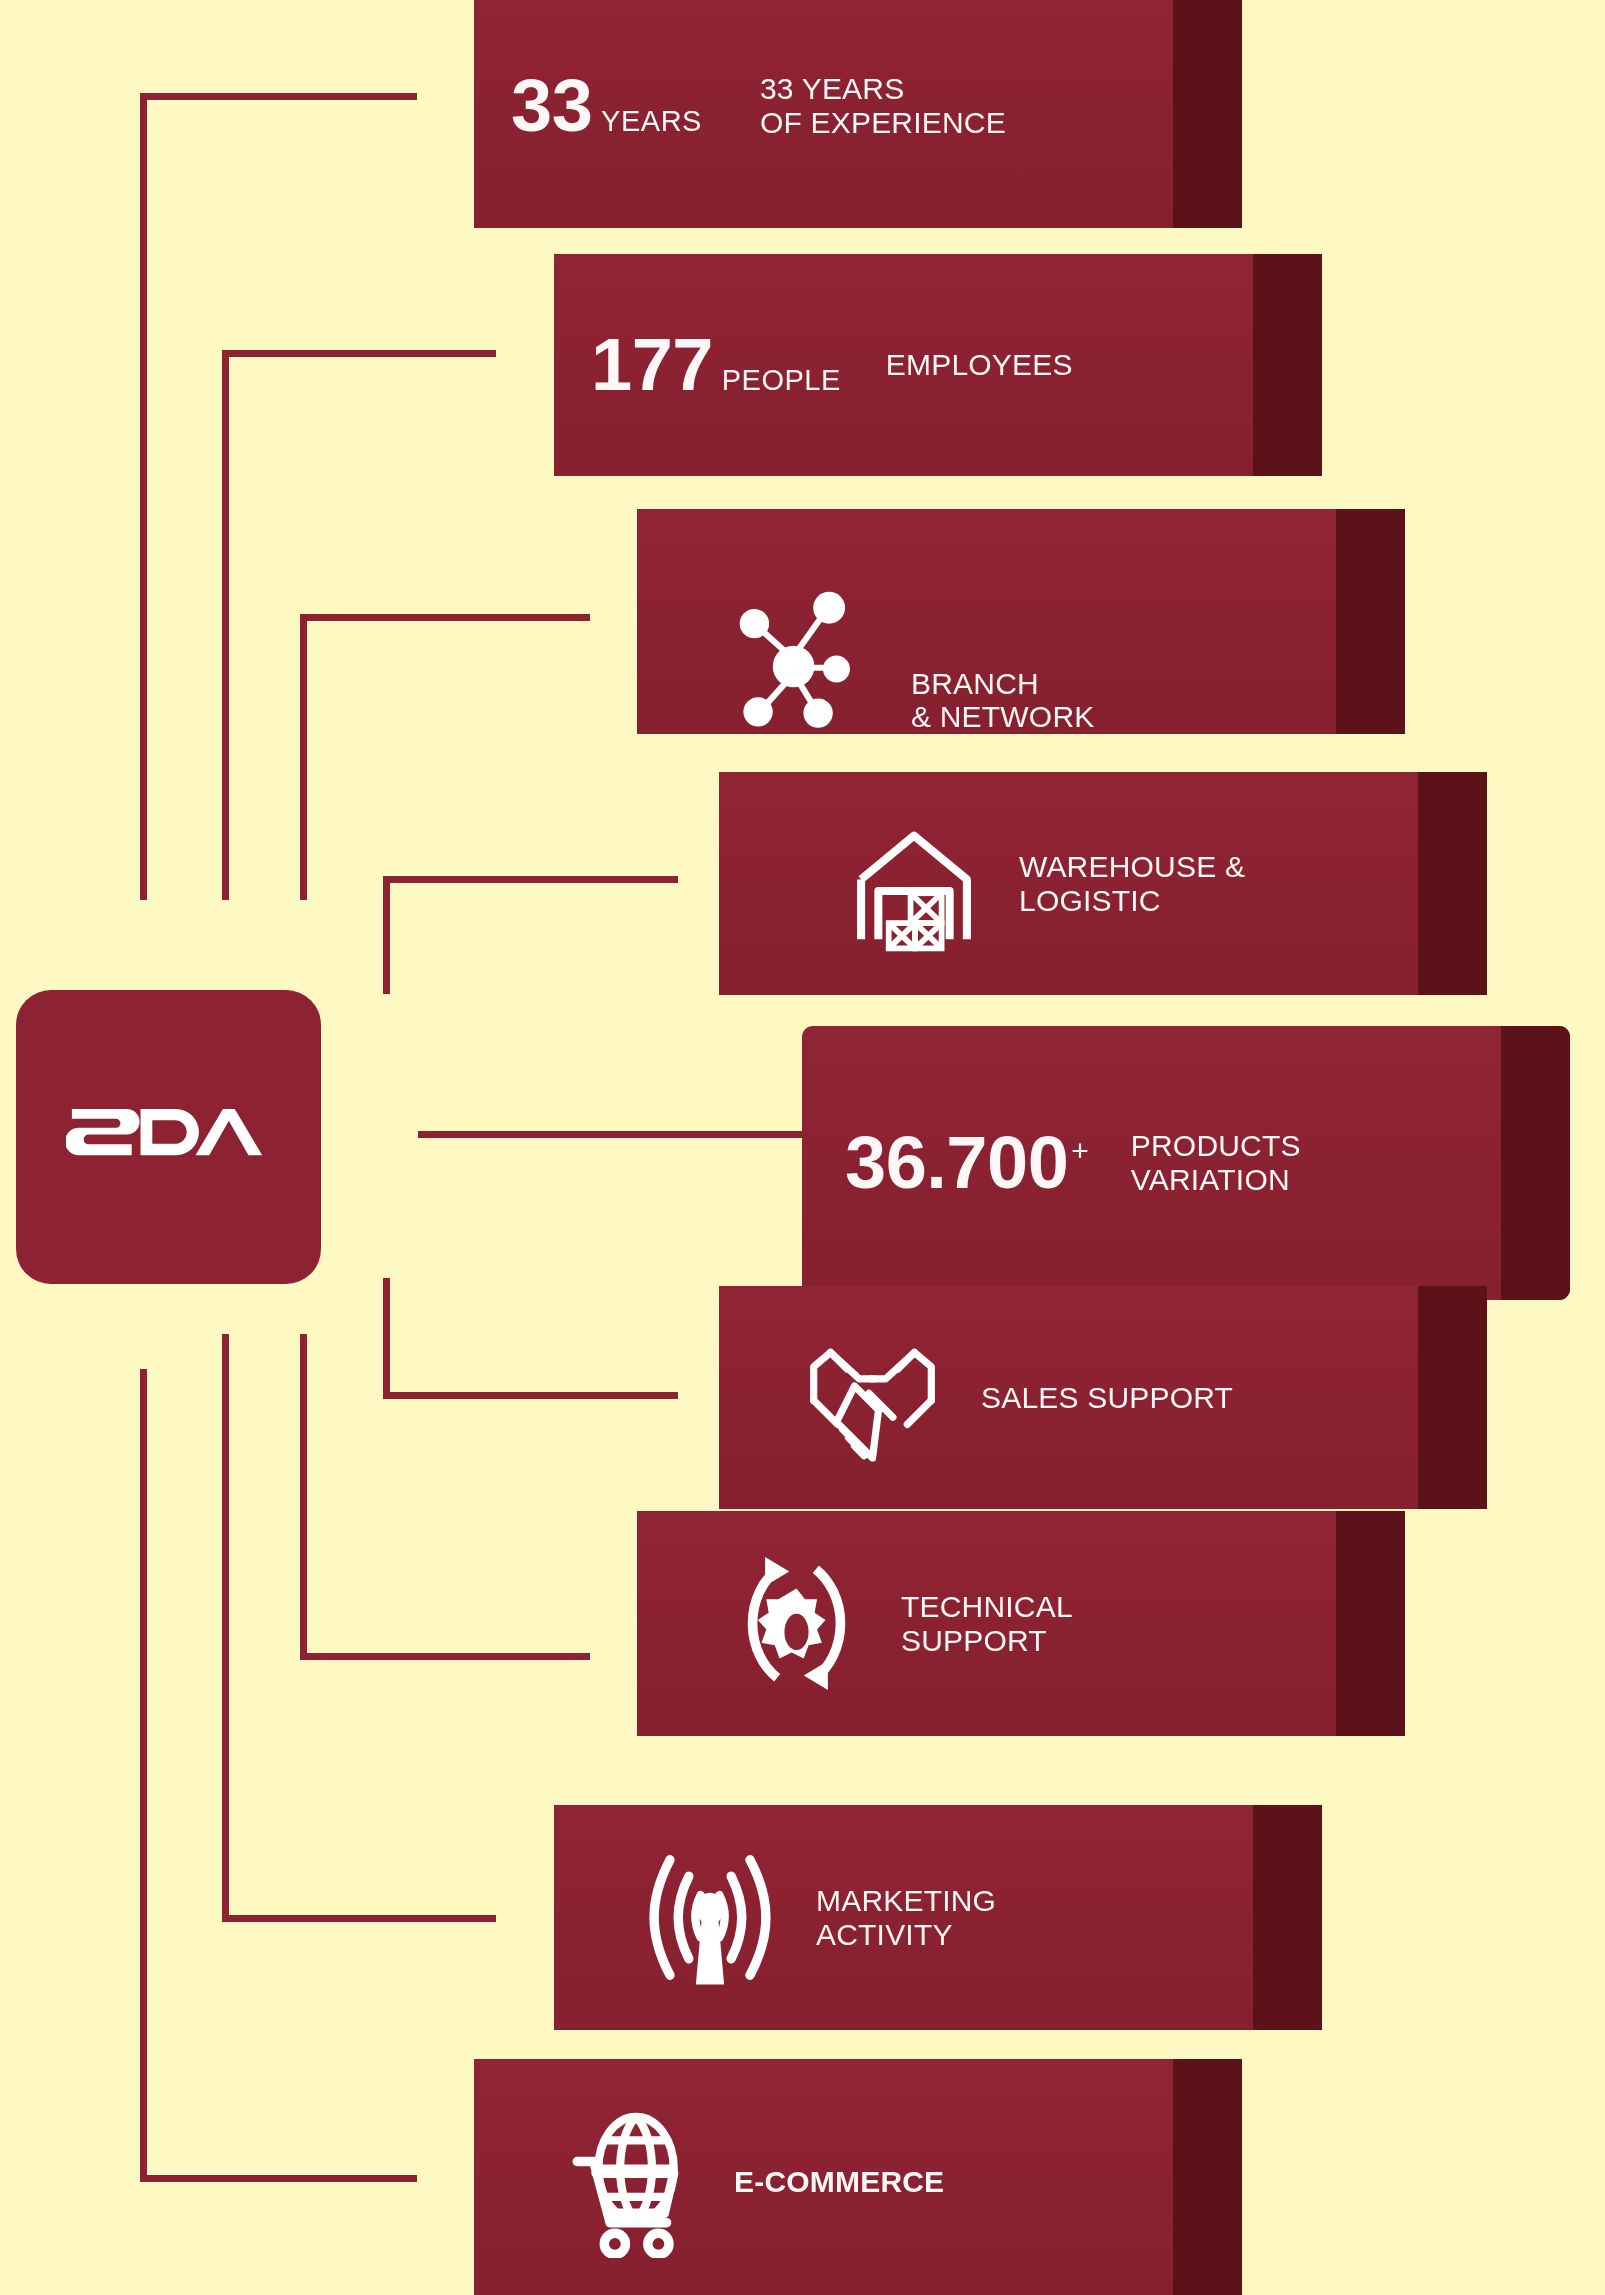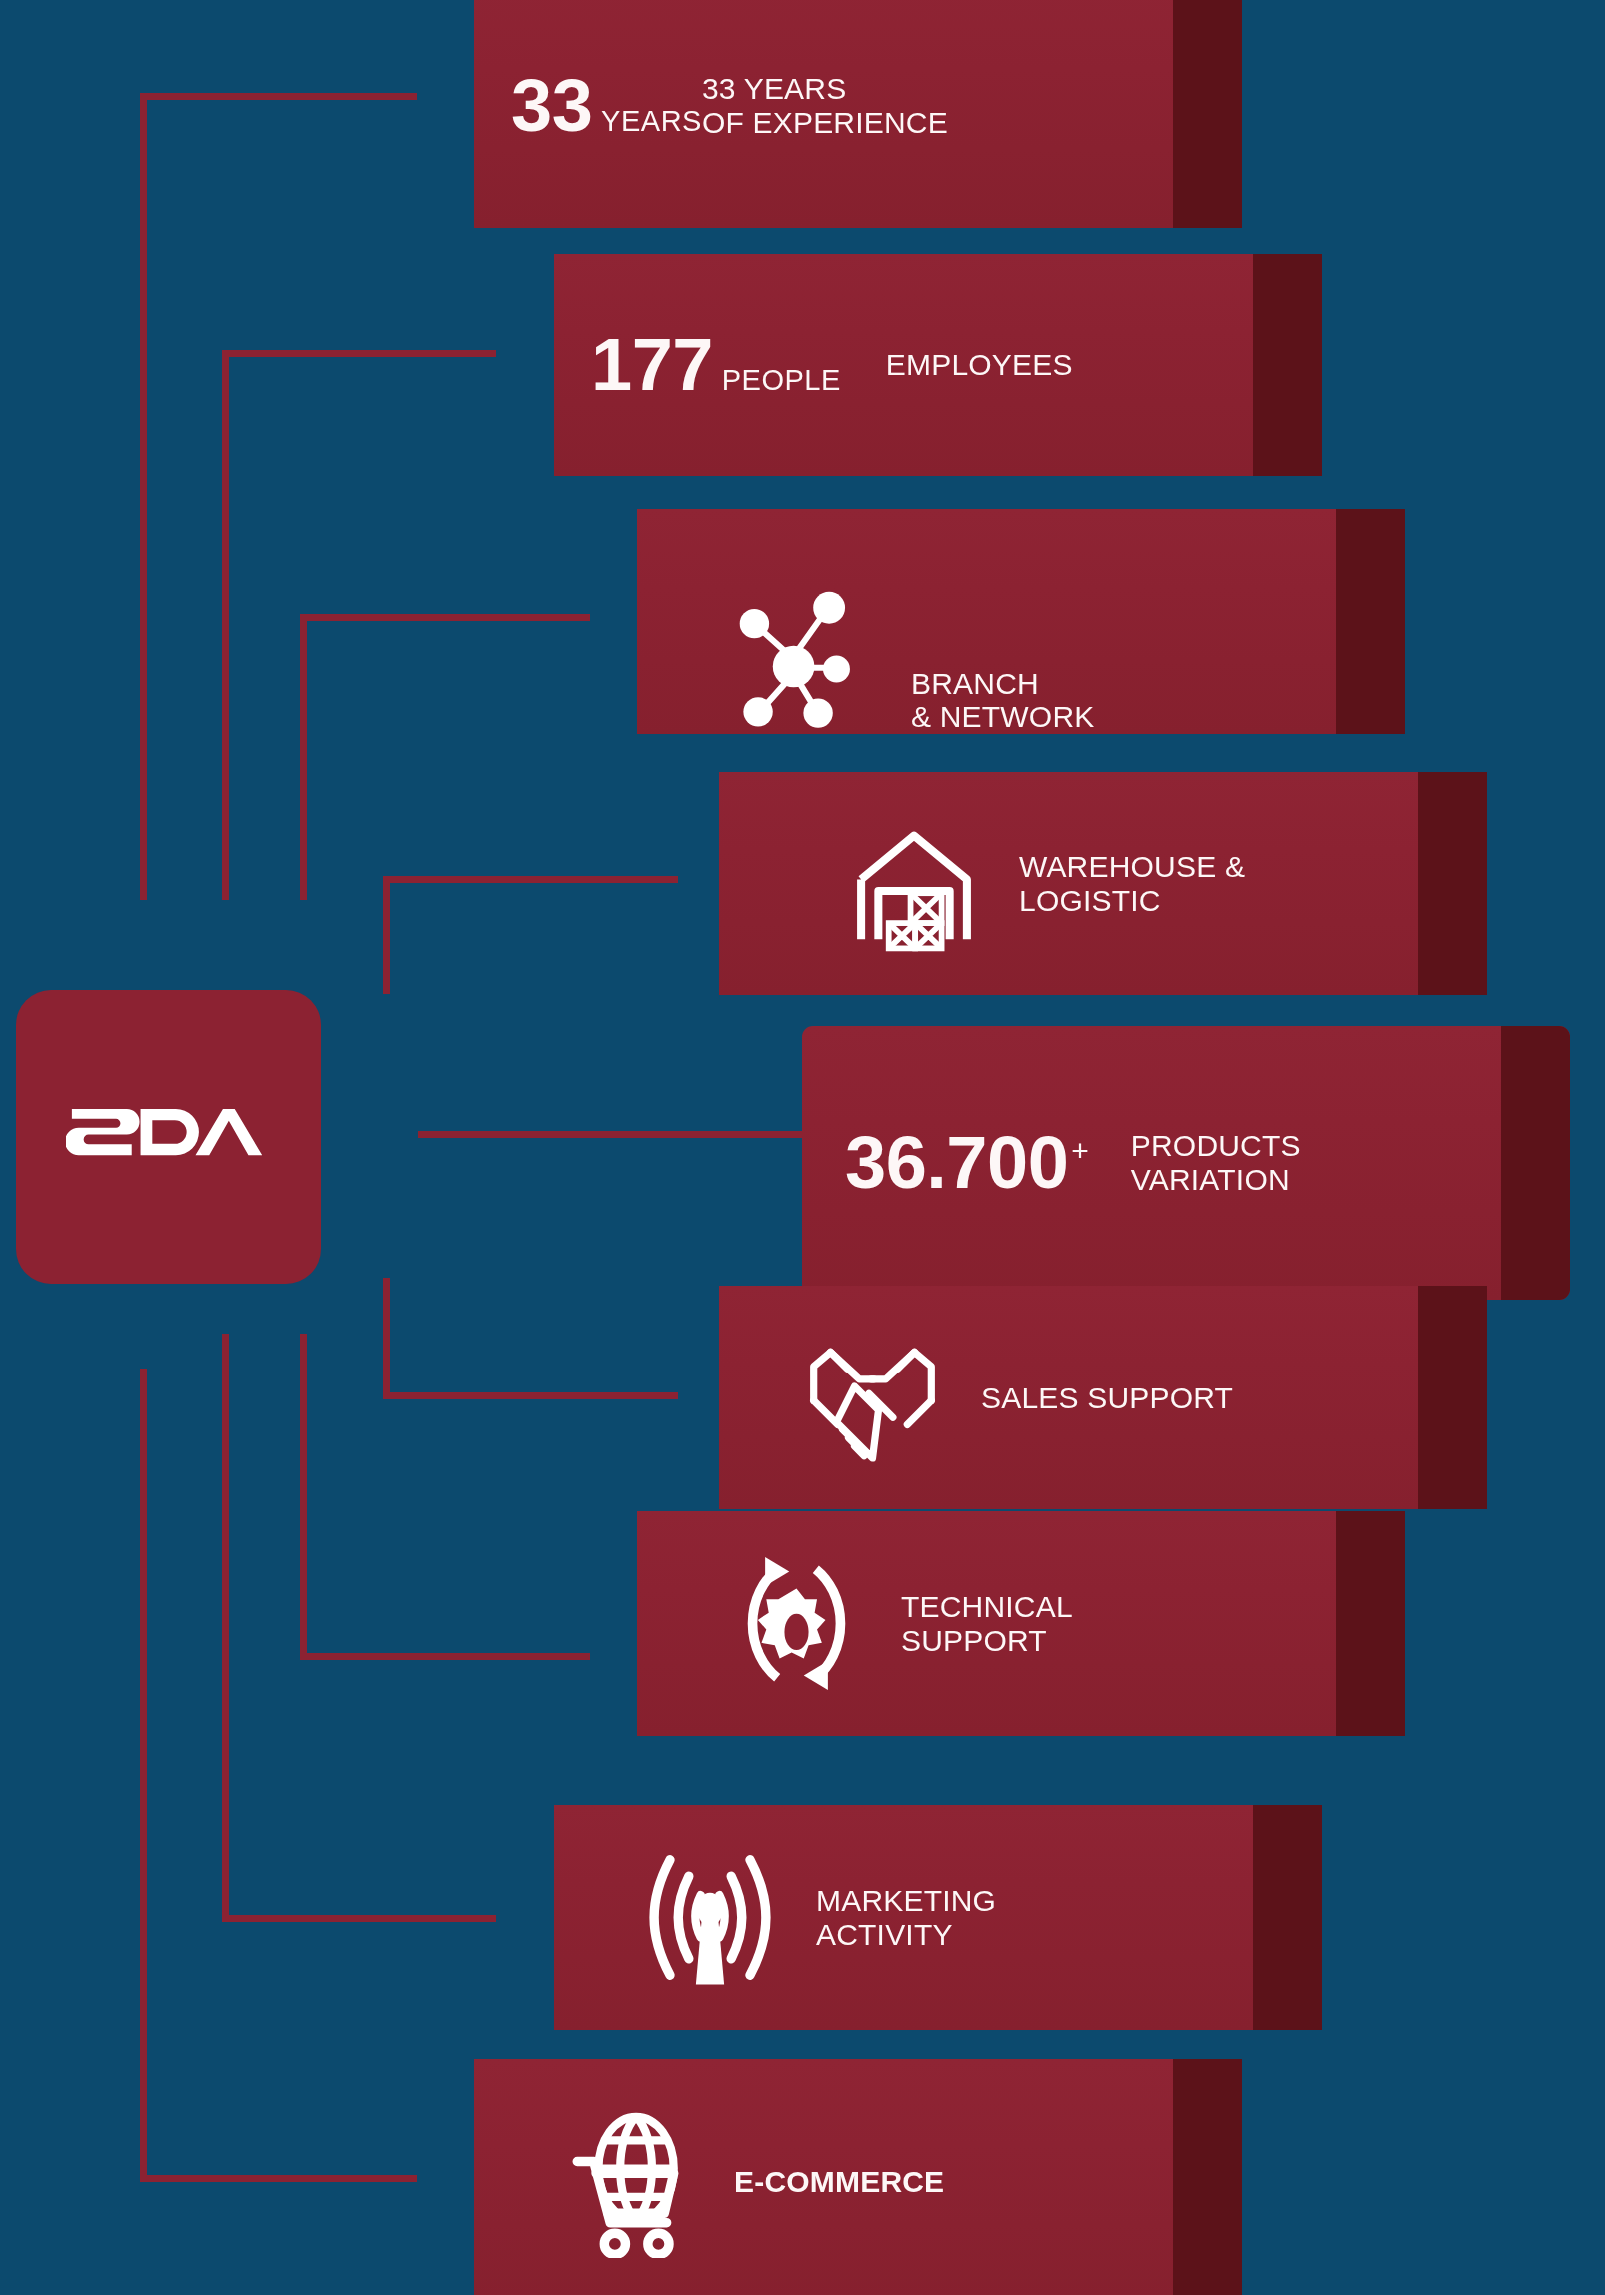--- a/index.html
+++ b/index.html
@@ -7,21 +7,21 @@
     padding: 0;
     background: #ffffff;
   }
   body {
     font-family: "Liberation Sans", sans-serif;
   }
   #page {
     position: relative;
     width: 1605px;
     height: 2295px;
-    background: #0c4a6e;
+    background: #fef9c3;
     overflow: hidden;
   }
 
   
   .conn {
     position: absolute;
     background: #8C2232;
   }
   .conn-h { height: 6.9px; }
   .conn-v { width: 6.9px; }
@@ -157,21 +157,21 @@
     </span>
   </div>
 
   <div class="card" style="left:474px; top:-16.6px; width:768px; height:245px;">
     <div class="shade" style="width:69px;"></div>
     <div class="card-inner" style="padding-left:37px;">
       <div class="stat-wrap">
         <span class="stat-number">33</span>
         <span class="stat-unit">YEARS</span>
       </div>
-      <div class="card-label" style="">33 YEARS
+      <div class="card-label" style="margin-left:58px;">33 YEARS
 OF EXPERIENCE</div>
     </div>
   </div>
 
   <div class="card" style="left:554px; top:254px; width:768px; height:222px;">
     <div class="shade" style="width:69px;"></div>
     <div class="card-inner" style="padding-left:37px;">
       <div class="stat-wrap">
         <span class="stat-number">177</span>
         <span class="stat-unit">PEOPLE</span>

